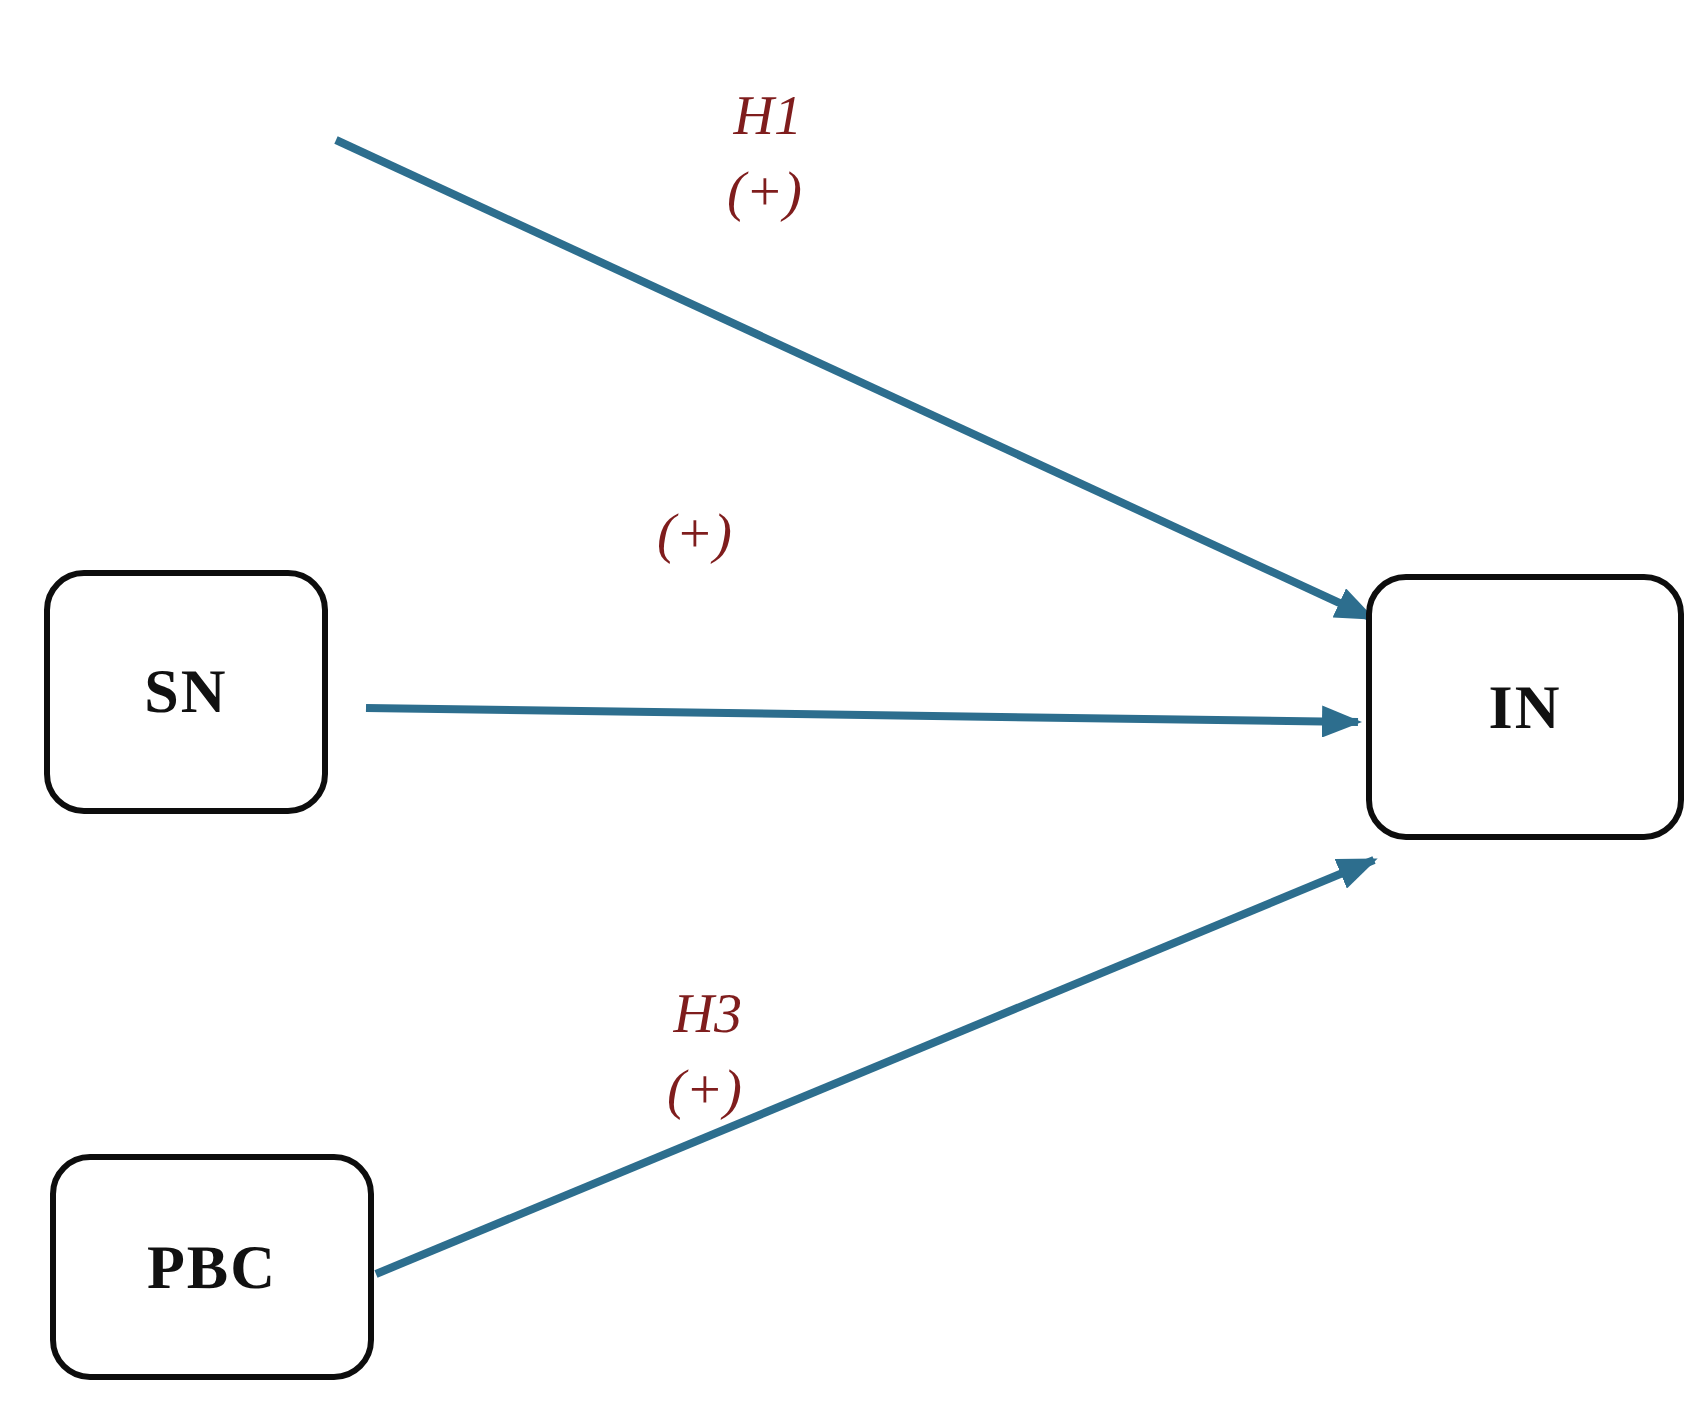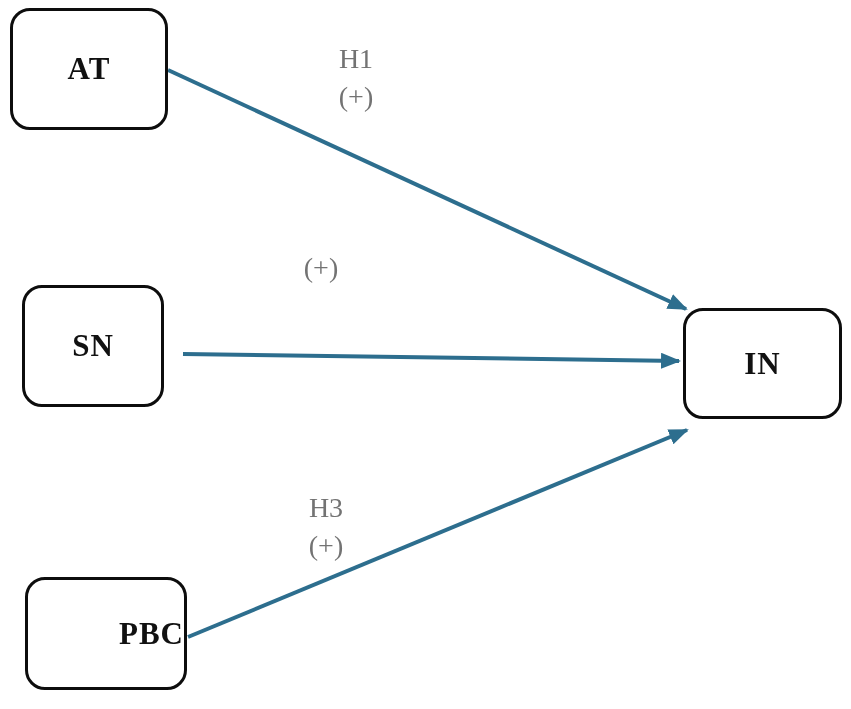--- a/index.html
+++ b/index.html
@@ -31,29 +31,30 @@
     display: flex;
     align-items: center;
     justify-content: center;
     font-weight: bold;
     font-size: 31px;
     color: #111111;
     letter-spacing: 1px;
   }
   .node-at  { left: 10px;  top: 8px;   width: 158px; height: 122px; }
   .node-sn  { left: 22px;  top: 285px; width: 142px; height: 122px; }
-  .node-pbc { left: 25px;  top: 577px; width: 162px; height: 113px; justify-content: flex-end; }
-  .node-in  { left: 683px; top: 308px; width: 159px; height: 111px; }
+  .node-pbc { left: 25px;  top: 577px; width: 162px; height: 113px; }
+  .node-in  { left: 683px; top: 287px; width: 159px; height: 133px; }
   .edge-label {
     position: absolute;
     width: 90px;
-    text-align: center;
+    text-align: right;
     font-size: 28px;
-    color: #737373;
+    color: #7f1d1d;
     line-height: 38px;
+    font-style: italic;
   }
   .edge-label-h1 { left: 311px; top: 40px;  }
   .edge-label-h2 { left: 276px; top: 249px; }
   .edge-label-h3 { left: 281px; top: 489px; }
 </style>
 </head>
 <body>
 
 <div class="canvas">
 
@@ -61,23 +62,20 @@
     <defs>
       <marker id="arrowhead" markerUnits="userSpaceOnUse" markerWidth="20" markerHeight="16" refX="18" refY="8" orient="auto">
         <path d="M0,0 L20,8 L0,16 Z" fill="#2d6e8e"></path>
       </marker>
     </defs>
     <line x1="168" y1="70" x2="686" y2="309" stroke-width="4" marker-end="url(#arrowhead)" stroke="#2d6e8e"></line>
     <line x1="183" y1="354" x2="679" y2="361" stroke-width="4" marker-end="url(#arrowhead)" stroke="#2d6e8e"></line>
     <line x1="188" y1="637" x2="687" y2="430" stroke-width="4" marker-end="url(#arrowhead)" stroke="#2d6e8e"></line>
   </svg>
 
-  <div class="node node-at">
-    <span>AT</span>
-  </div>
 
   <div class="node node-sn">
     <span>SN</span>
   </div>
 
   <div class="node node-pbc">
     <span>PBC</span>
   </div>
 
   <div class="node node-in">

